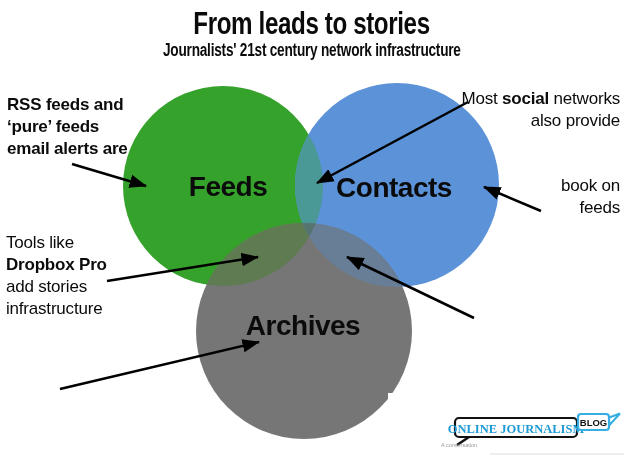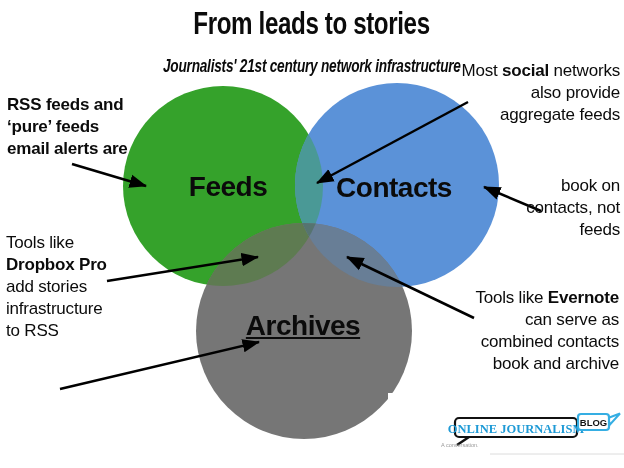--- a/index.html
+++ b/index.html
@@ -4,38 +4,38 @@
 <style>
   html,body{margin:0;padding:0;background:#fff;}
   .stage{
     position:relative;width:624px;height:468px;background:#fff;overflow:hidden;
     font-family:"Liberation Sans",sans-serif;color:#0b0b0b;
   }
   
   .header{position:absolute;left:0;top:8px;width:624px;text-align:center;line-height:1.05;}
   .condense{display:inline-block;transform:scaleX(0.78);transform-origin:50% 50%;white-space:nowrap;}
   .title{font-size:31px;font-weight:bold;letter-spacing:-0.5px;}
-  .subtitle{font-size:17.5px;font-weight:bold;letter-spacing:-0.3px;margin-top:16px;font-style:italic;}
+  .subtitle{font-size:17.5px;font-weight:bold;letter-spacing:-0.3px;margin-top:0;}
   
   .venn-svg{position:absolute;left:0;top:0;}
   .vlabel{
     position:absolute;transform:translate(-50%,-50%);
     font-weight:bold;font-size:28px;letter-spacing:-0.5px;color:#0b0b0b;white-space:nowrap;
   }
   .vlabel.feeds{left:228px;top:187px;}
   .vlabel.contacts{left:394px;top:188px;}
-  .vlabel.archives{left:303px;top:326px;text-decoration:underline;}
+  .vlabel.archives{left:303px;top:326px;}
   
   .note{position:absolute;font-size:17px;line-height:22px;letter-spacing:-0.2px;white-space:nowrap;}
   .note.left{text-align:left;}
   .note.right{text-align:right;}
   .note.rss{left:7px;top:94px;}
   .note.feedly{left:6px;top:232px;}
   .note.cloud{left:6px;top:377px;}
-  .note.social{right:4px;top:60px;}
+  .note.social{right:4px;top:88px;}
   .note.chat{right:4px;top:175px;}
   .note.evernote{right:5px;top:287px;}
   .note b{font-weight:bold;}
   
   .logo-svg{position:absolute;left:388px;top:393px;}
   .logo-main{font-family:"Liberation Serif",serif;font-weight:bold;font-size:12.5px;}
   .logo-badge{font-family:"Liberation Sans",sans-serif;font-weight:bold;font-size:9.5px;}
   .logo-tagline{font-family:"Liberation Sans",sans-serif;font-size:5.5px;}
 </style>
 </head>
@@ -94,37 +94,28 @@
   <div class="note left rss">
       <div><b>RSS feeds and</b></div>
       <div><b>‘pure’ feeds</b></div>
       <div><b>email alerts are</b></div>
     </div>
   <div class="note left feedly">
       <div><span>Tools like</span></div>
       <div><b>Dropbox Pro</b></div>
       <div><span>add stories</span></div>
       <div><span>infrastructure</span></div>
-      <div><span>to RSS</span></div>
     </div>
   <div class="note right social">
       <div><span>Most </span><b>social</b><span> networks</span></div>
       <div><span>also provide</span></div>
-      <div><span>aggregate feeds</span></div>
     </div>
   <div class="note right chat">
       <div><span>book on</span></div>
-      <div><span>contacts, not</span></div>
       <div><span>feeds</span></div>
-    </div>
-  <div class="note right evernote">
-      <div><span>Tools like </span><b>Evernote</b></div>
-      <div><span>can serve as</span></div>
-      <div><span>combined contacts</span></div>
-      <div><span>book and archive</span></div>
     </div>
 
   <svg class="logo-svg" width="236" height="75" viewBox="0 0 236 75">
     <rect x="0" y="0" width="236" height="75" fill="#ffffff"></rect>
     <line x1="102" y1="61" x2="236" y2="61" stroke="#dcdcdc" stroke-width="1"></line>
     <rect x="67" y="25" width="122" height="19" rx="4" fill="#ffffff" stroke="#111111" stroke-width="2.2"></rect>
     <path d="M81,44 L69,52" stroke="#111111" stroke-width="2.4" fill="none"></path>
     <text class="logo-main" x="128" y="39.5" text-anchor="middle" fill="#1E9AD6">ONLINE JOURNALISM</text>
     <path d="M220,25 L232,20.5 L222,31.5 Z" fill="#ffffff" stroke-width="2" stroke="#35AEE3"></path>
     <rect x="190" y="21" width="31" height="16" rx="3" fill="#ffffff" stroke-width="2.2" stroke="#35AEE3"></rect>

